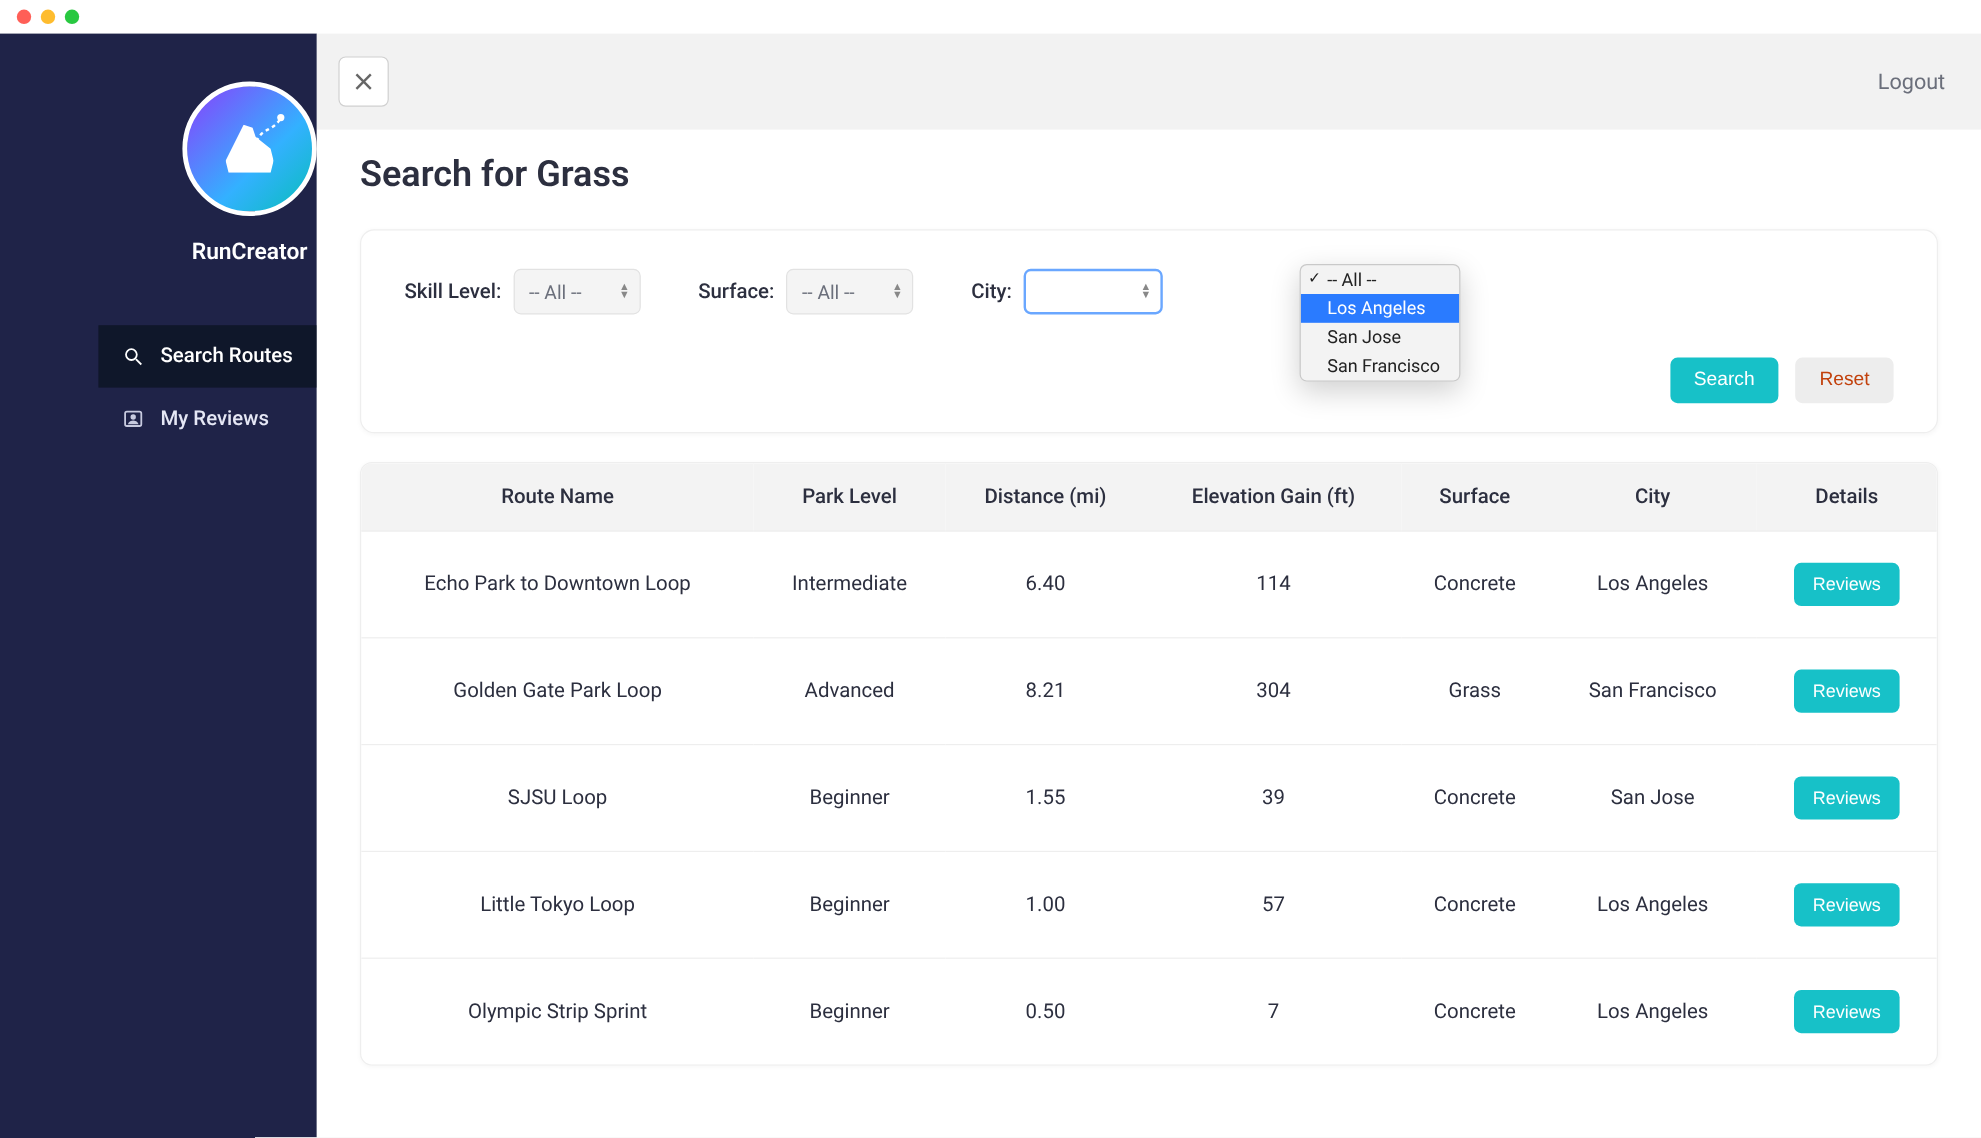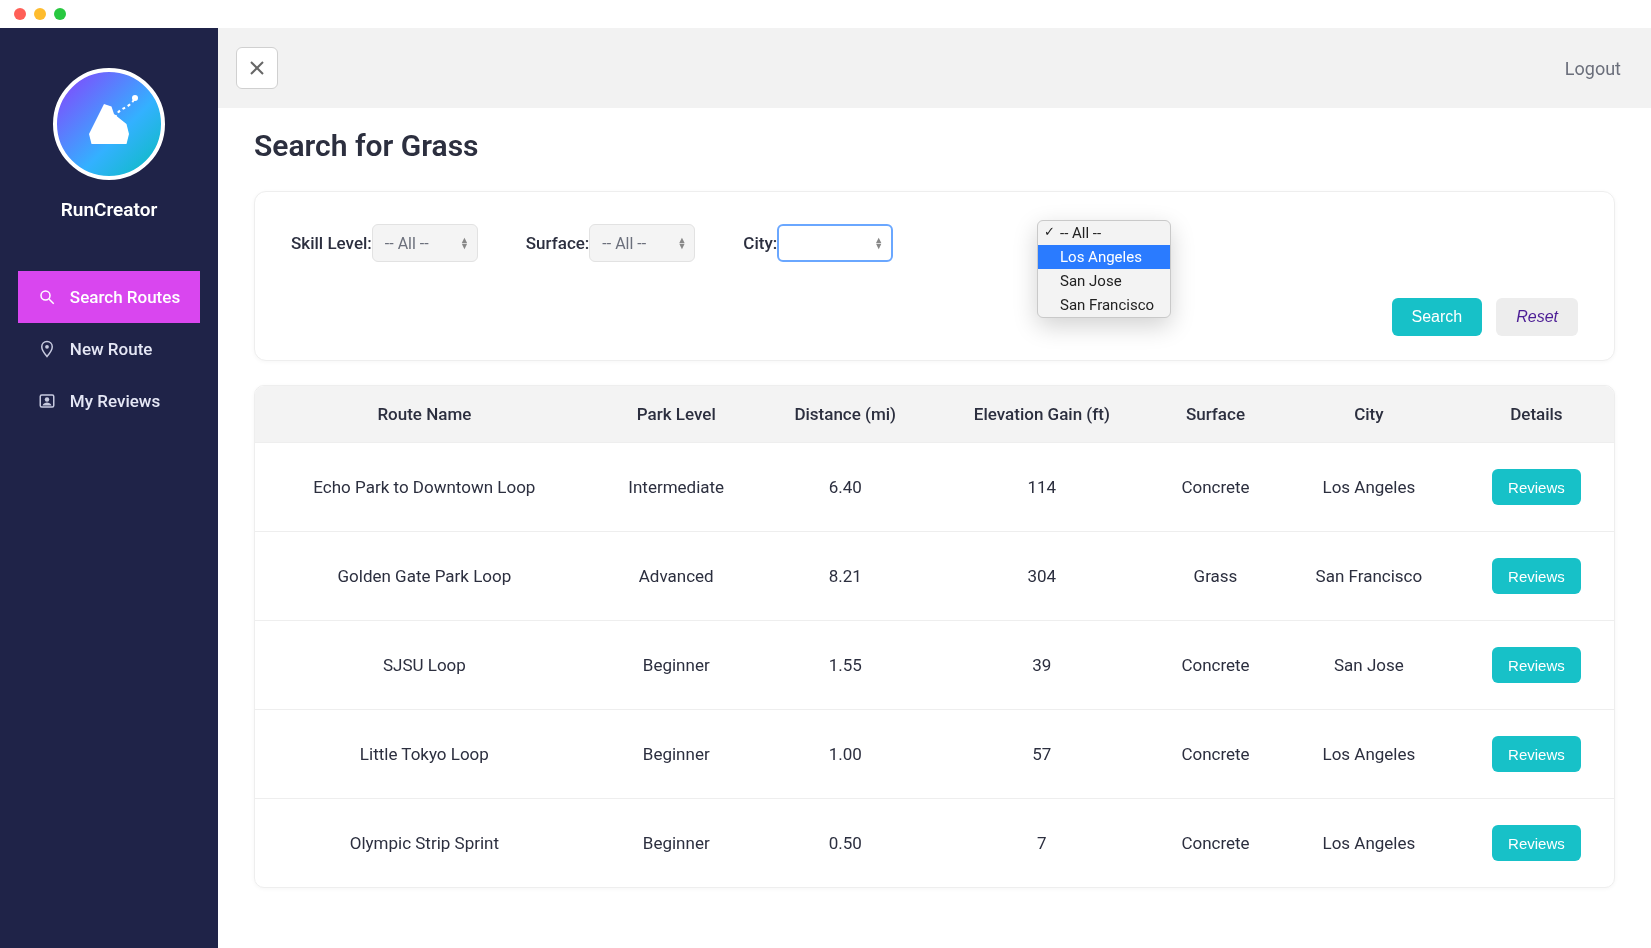--- a/index.html
+++ b/index.html
@@ -27,26 +27,26 @@
 .tl-close { background:#ff5f57; }
 .tl-min { background:#febc2e; }
 .tl-max { background:#28c840; }
 
 .app {
   display: flex;
   height: calc(100% - 28px);
 }
 
 .sidebar {
-  width: 218px;
+  width: 264px;
   background: #1f2348;
   color: #fff;
   display: flex;
   flex-direction: column;
-  align-items: center;
+  align-items: flex-end;
 }
 .logo-wrap {
   display:flex; flex-direction:column; align-items:center;
   padding-top: 40px; padding-bottom: 30px;
 }
 .logo-circle {
   width: 112px; height: 112px; border-radius: 50%;
   background: linear-gradient(135deg, #8a3ffc 0%, #33b1ff 60%, #08bdba 100%);
   border: 4px solid #fff;
   display:flex; align-items:center; justify-content:center;
@@ -64,21 +64,21 @@
 }
 .brand-name {
   color:#fff; font-weight:600; font-size:19px; margin-top:18px;
 }
 .nav { margin-top: 20px; }
 .nav-item {
   display:flex; align-items:center; gap:14px;
   padding: 16px 20px; font-size:17px; font-weight:500;
   color: #e5e7f5; cursor:pointer;
 }
-.nav-item.active { background:#d946ef; color:#fff; }
+.nav-item.active { background:#0f172a; color:#fff; }
 .nav-icon { width:18px; height:18px; flex:0 0 18px; }
 
 .main {
   flex: 1;
   background: #f2f2f2;
   overflow:auto;
   position:relative;
 }
 .topbar {
   height: 80px;
@@ -101,21 +101,21 @@
 
 .search-card {
   background:#fff; border:1px solid #eee; border-radius:12px;
   padding: 32px 36px 24px;
   box-shadow: 0 1px 4px rgba(0,0,0,0.04);
   position:relative;
 }
 .filters-row {
   display:flex; align-items:center; gap: 48px;
 }
-.filter { display:flex; align-items:center; }
+.filter { display:flex; align-items:center; gap:10px; }
 .filter label { font-size:17px; color:#2c2f3f; font-weight:500; }
 .select {
   min-width: 106px; height:38px; border:1px solid #e2e2e2; background:#f4f4f4;
   border-radius:6px; padding: 0 28px 0 12px; color:#6b6f7b; font-size:16px;
   display:flex; align-items:center; position:relative;
 }
 .select.focused { border:2px solid #6aa7ff; background:#fff; min-width:116px; }
 .select-arrows {
   position:absolute; right:8px; top:50%; transform:translateY(-50%);
   display:flex; flex-direction:column; line-height:6px; font-size:9px; color:#888;
@@ -123,21 +123,21 @@
 
 .actions-row {
   display:flex; justify-content:flex-end; gap:14px; margin-top:36px;
 }
 .btn {
   height:38px; padding:0 20px; border:none; border-radius:6px;
   font-size:16px; font-weight:500; cursor:pointer;
   display:inline-flex; align-items:center;
 }
 .btn-primary { background:#17c1c8; color:#fff; }
-.btn-secondary { background:#ededed; color:#4c1d95;font-style:italic; }
+.btn-secondary { background:#ededed; color:#c2410c; }
 
 .dropdown-pop {
   position:absolute;
   left: 782px; top: 28px;
   width: 134px;
   background:#f3f3f3;
   border:1px solid #c9c9c9;
   border-radius:6px;
   box-shadow: 0 8px 24px rgba(0,0,0,0.18);
   overflow:hidden;
@@ -196,27 +196,20 @@
         <div class="brand-name">RunCreator</div>
       </div>
 
       <nav class="nav">
         <div class="nav-item active">
           <svg class="nav-icon" viewBox="0 0 24 24">
               <circle cx="10" cy="10" r="6" stroke="#fff" stroke-width="2" fill="none"></circle>
               <line x1="15" y1="15" x2="21" y2="21" stroke="#fff" stroke-width="2"></line>
             </svg>
           <span>Search Routes</span>
-        </div>
-        <div class="nav-item">
-          <svg class="nav-icon" viewBox="0 0 24 24">
-              <path d="M12 2 C8 2 5 5 5 9 c0 5 7 13 7 13 s7-8 7-13 c0-4-3-7-7-7z" stroke="#c7cadf" stroke-width="2" fill="none"></path>
-              <circle cx="12" cy="9" r="2.5" fill="#c7cadf"></circle>
-            </svg>
-          <span>New Route</span>
         </div>
         <div class="nav-item">
           <svg class="nav-icon" viewBox="0 0 24 24">
               <rect x="3" y="4" width="18" height="16" rx="2" stroke="#c7cadf" stroke-width="2" fill="none"></rect>
               <circle cx="12" cy="10" r="3" fill="#c7cadf"></circle>
               <path d="M6 18 c1-3 4-4 6-4 s5 1 6 4" fill="#c7cadf"></path>
             </svg>
           <span>My Reviews</span>
         </div>
       </nav>

